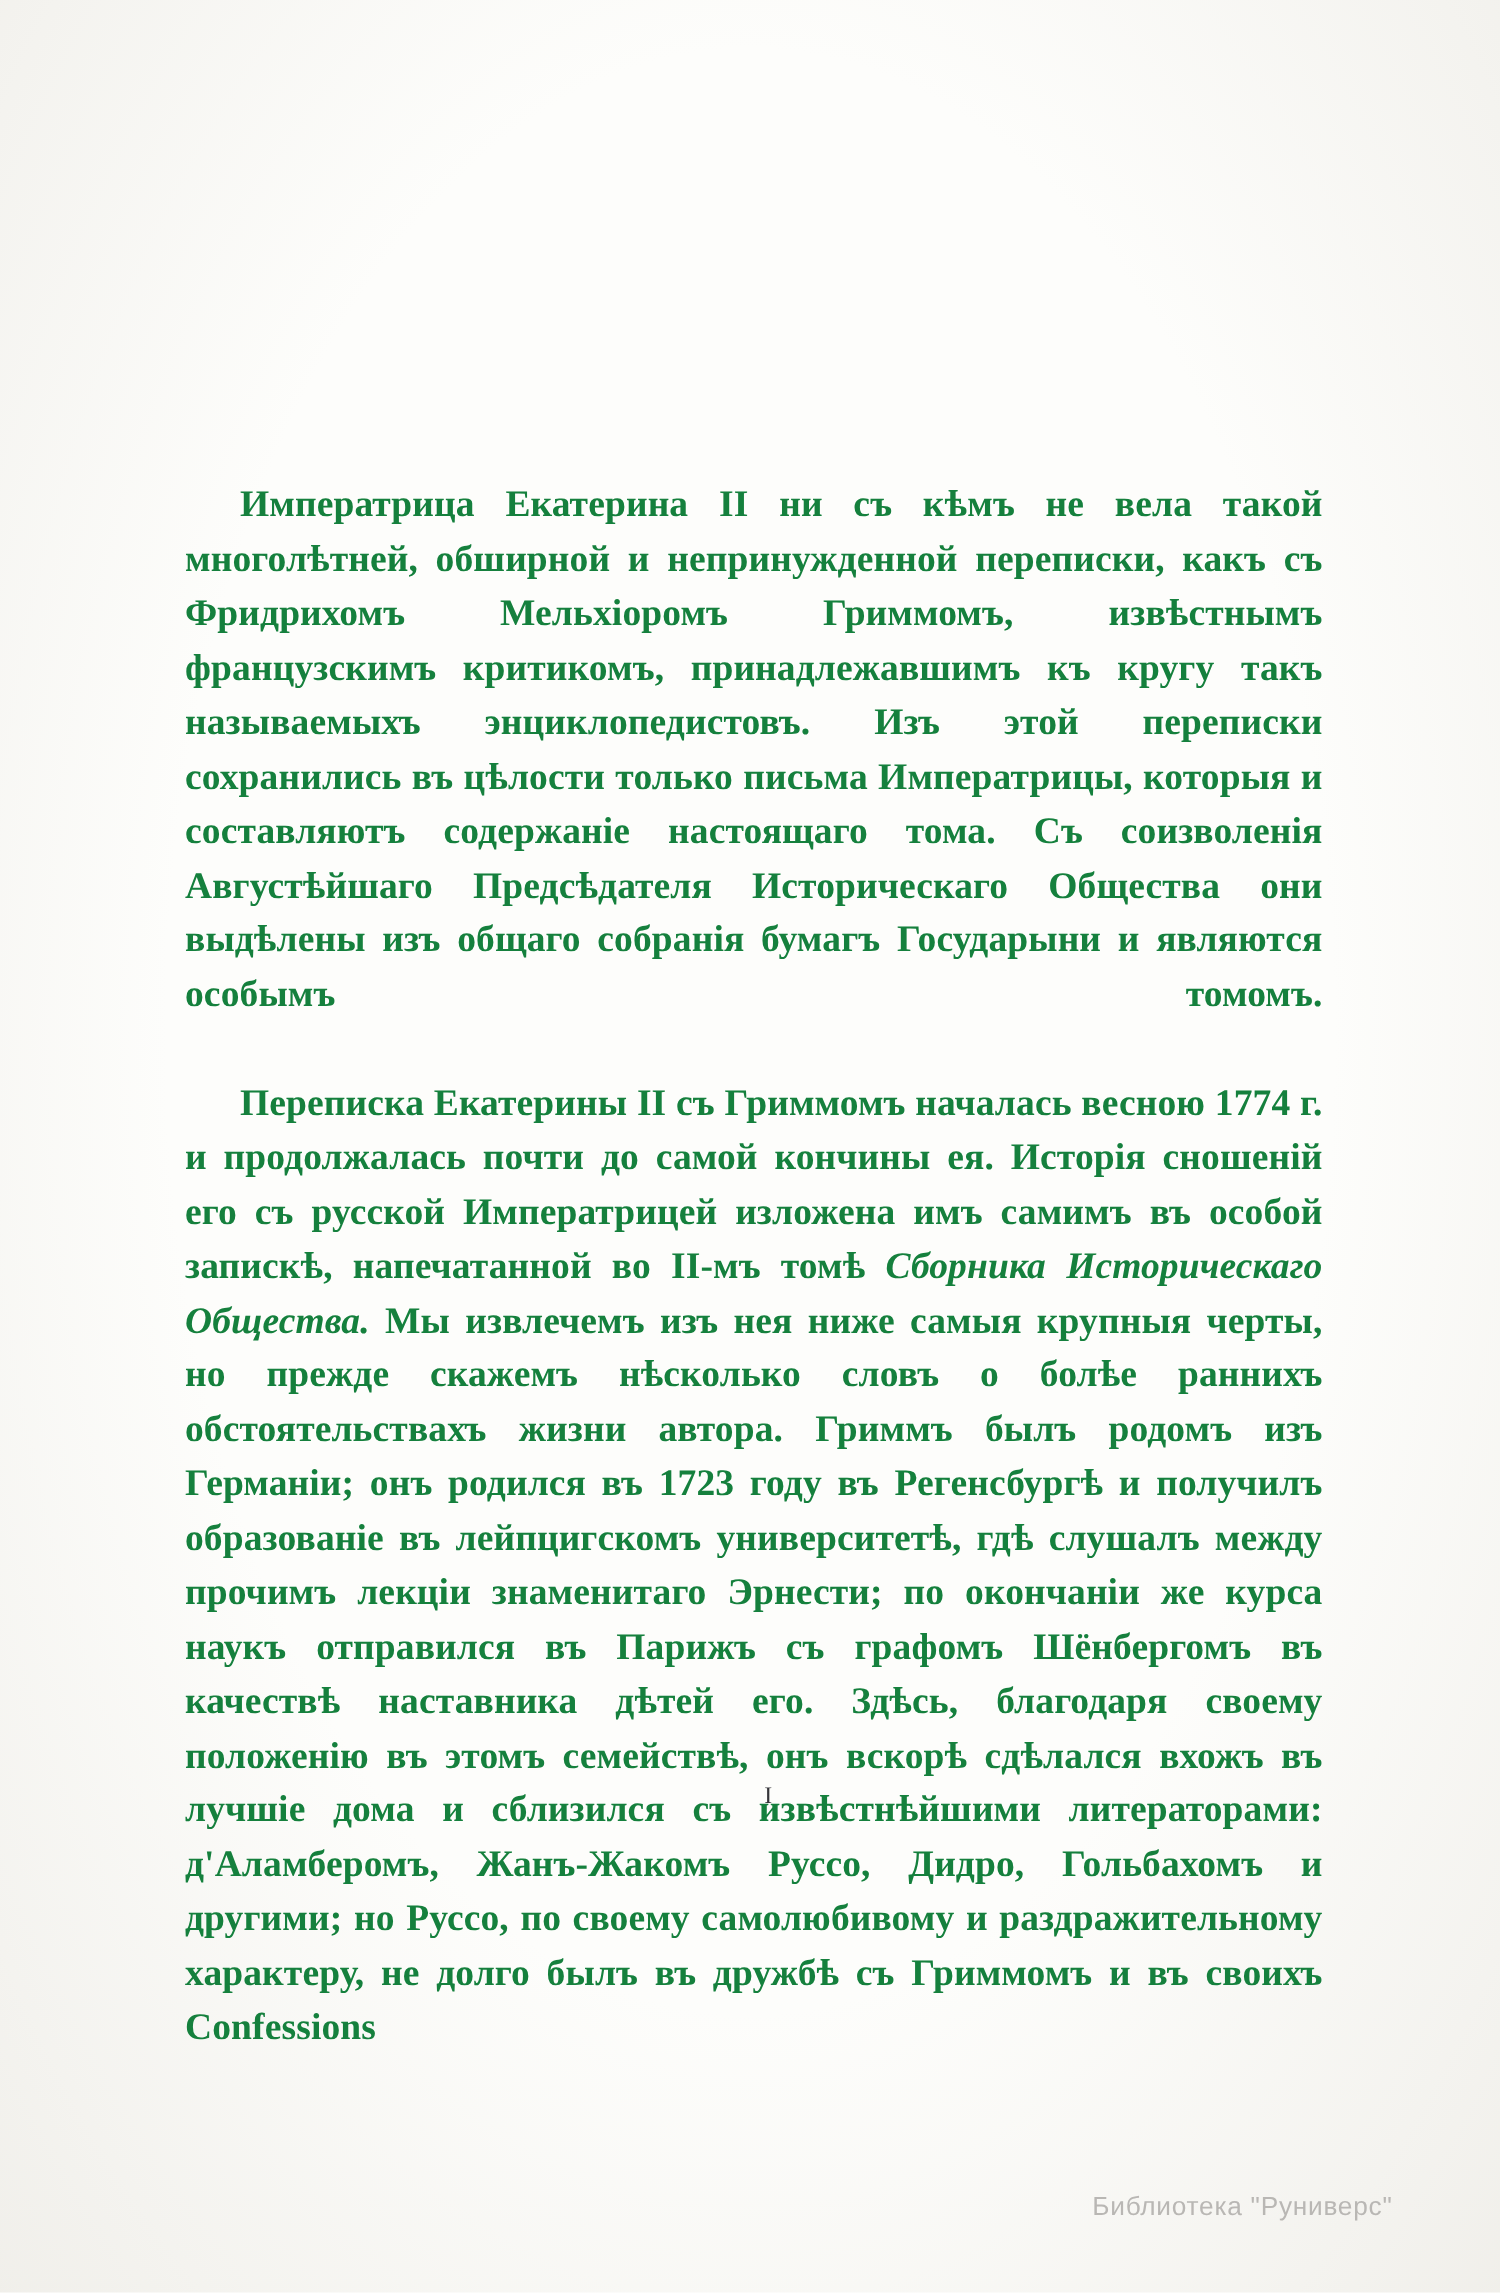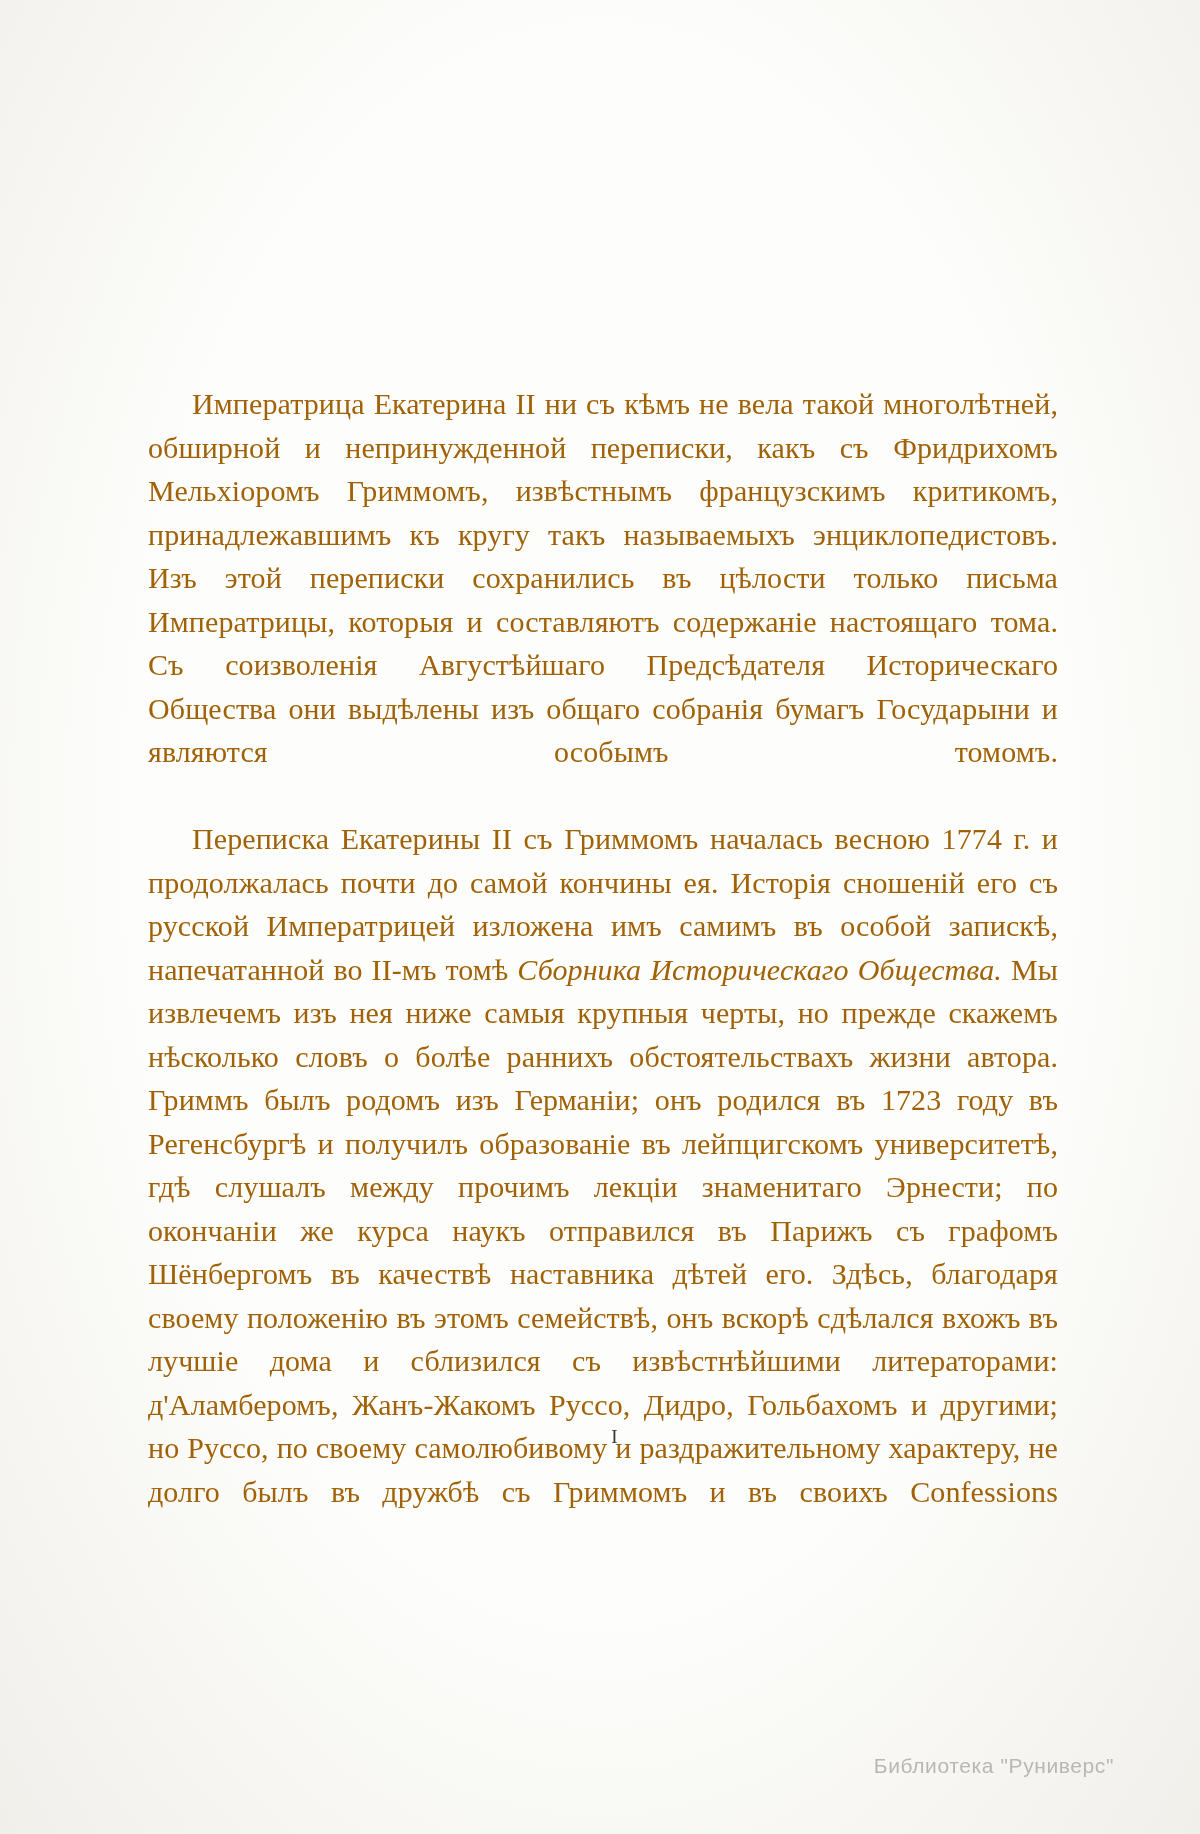--- a/index.html
+++ b/index.html
@@ -36,22 +36,23 @@
     top: 382px;
     width: 910px;
   }
   .para {
     margin: 0;
     text-align: justify;
     text-justify: inter-word;
     font-size: 30px;
     line-height: 43.5px;
     letter-spacing: 0.1px;
-    color: #a16207;
+    color: #15803d;
     text-indent: 44px;
+    font-weight: bold;
   }
   .para + .para {
     margin-top: 0px;
   }
   .para .italic {
     font-style: italic;
   }
   
   .para::after {
     content: "";

